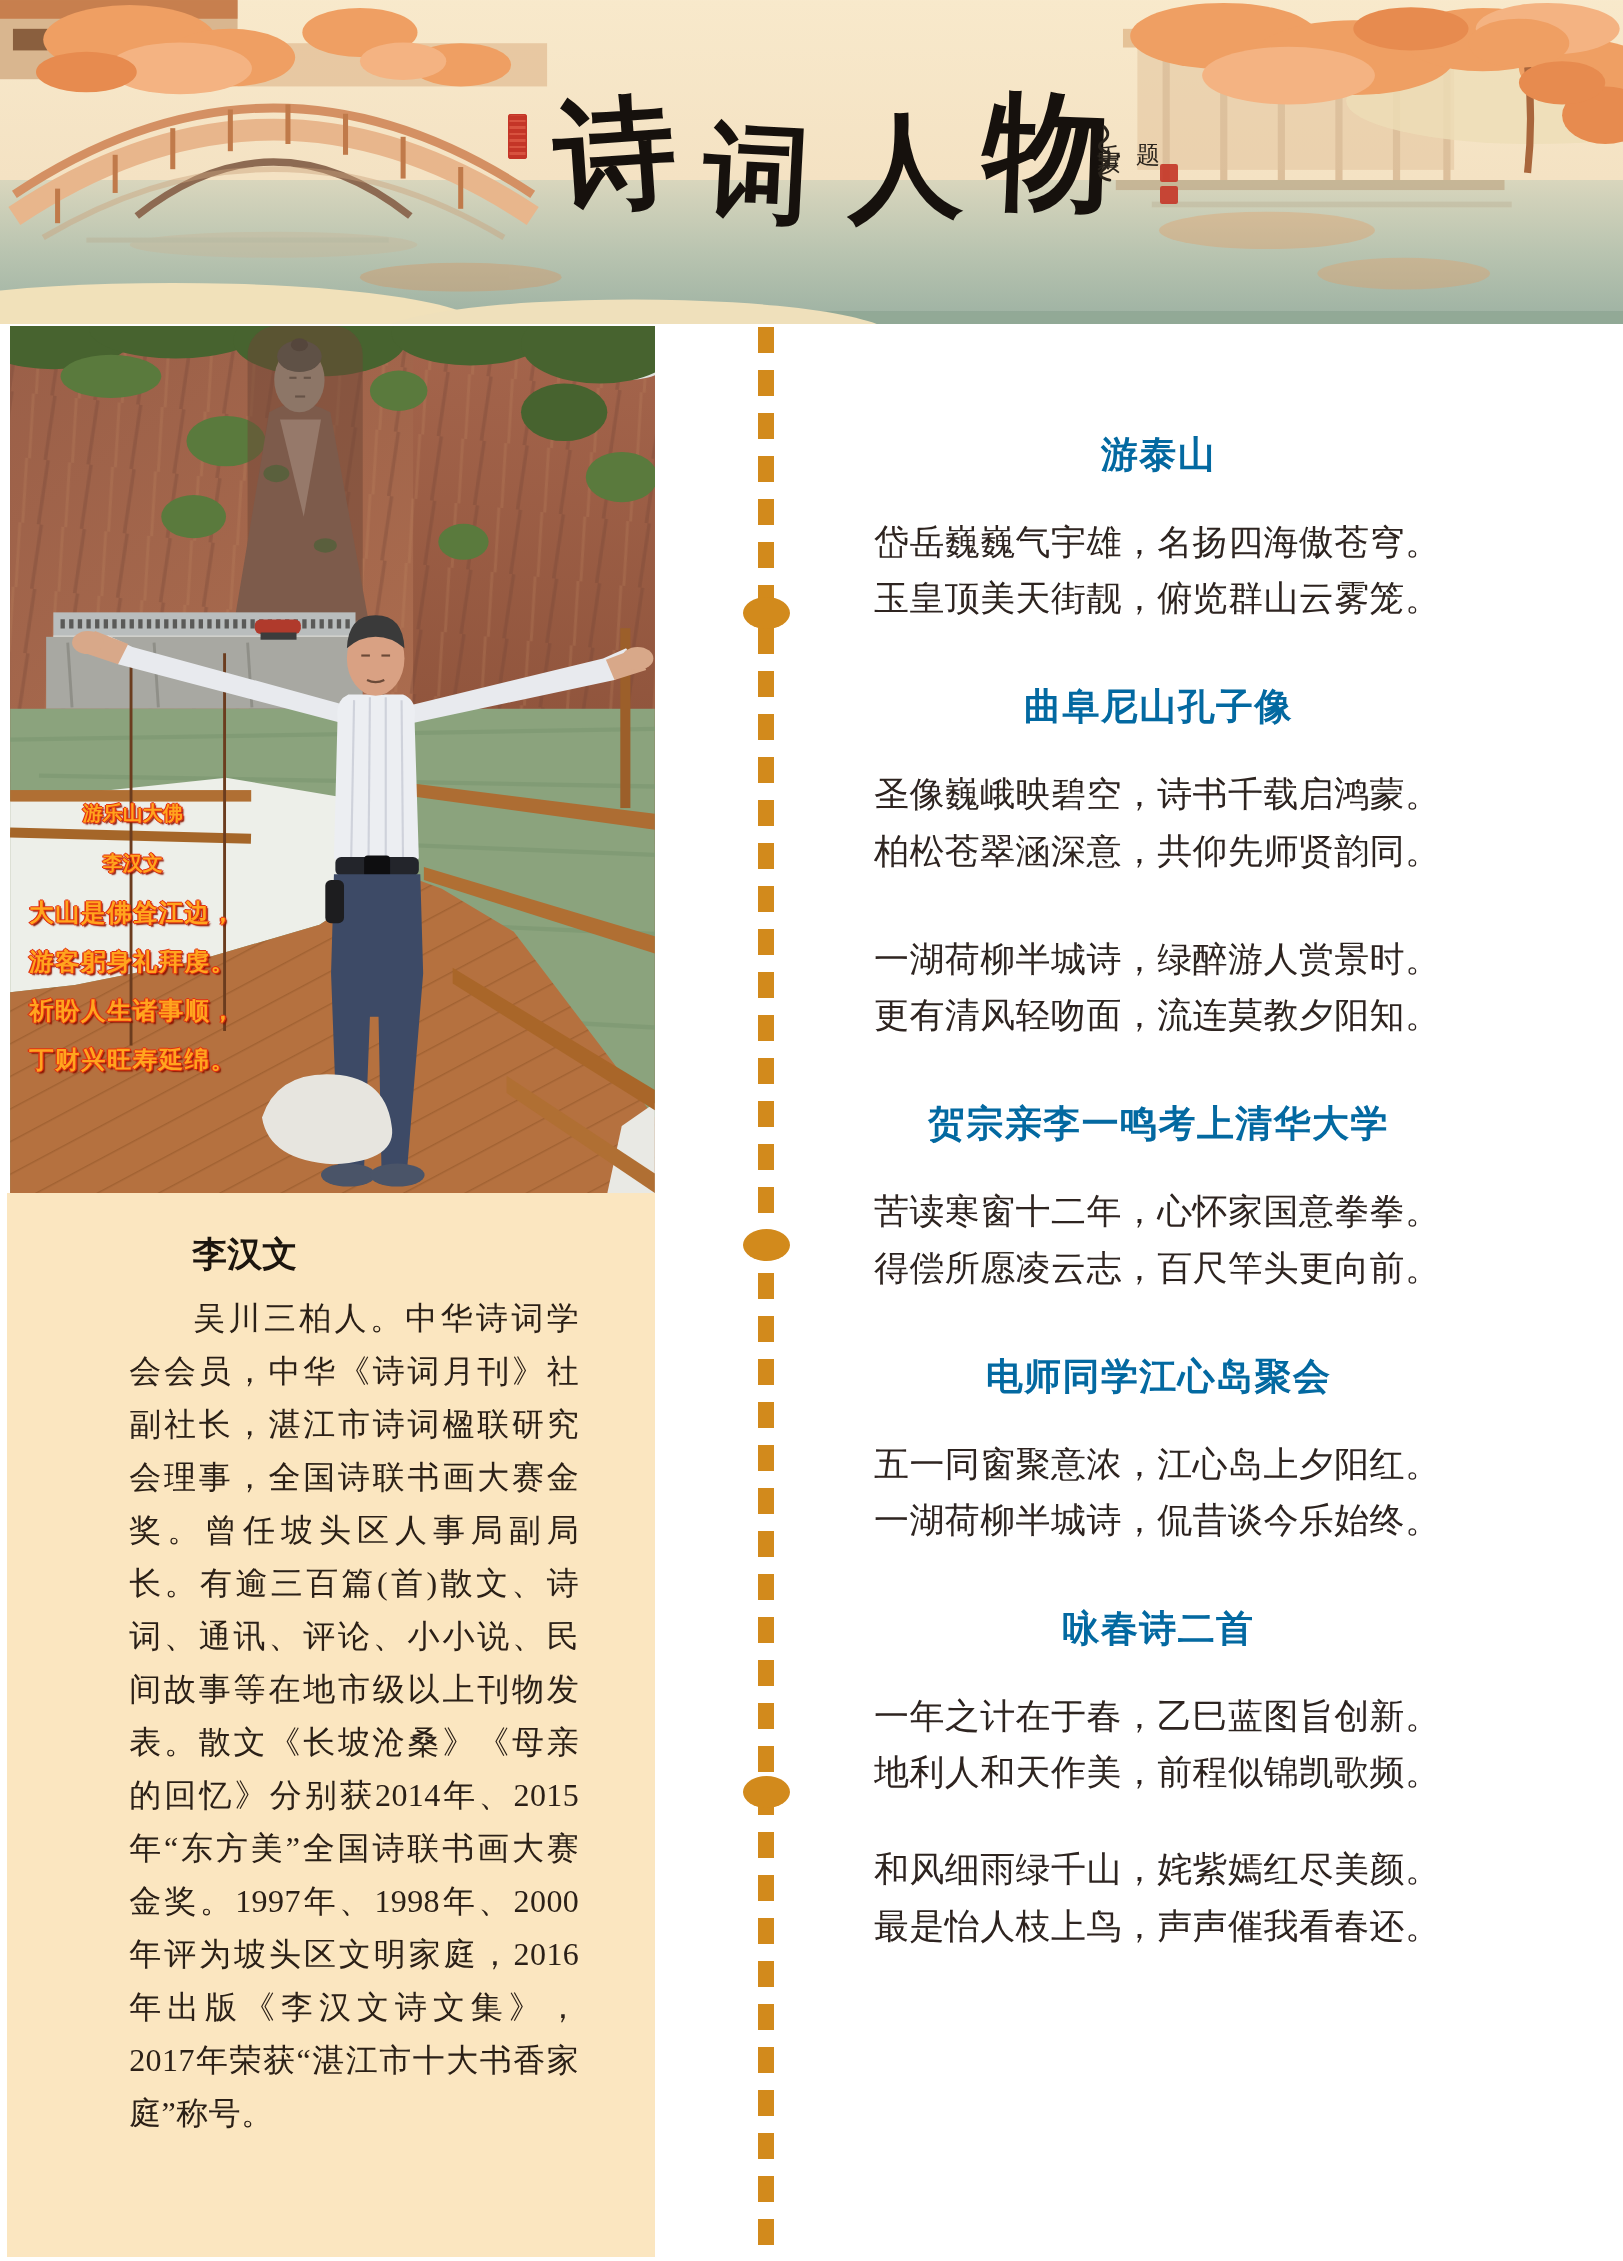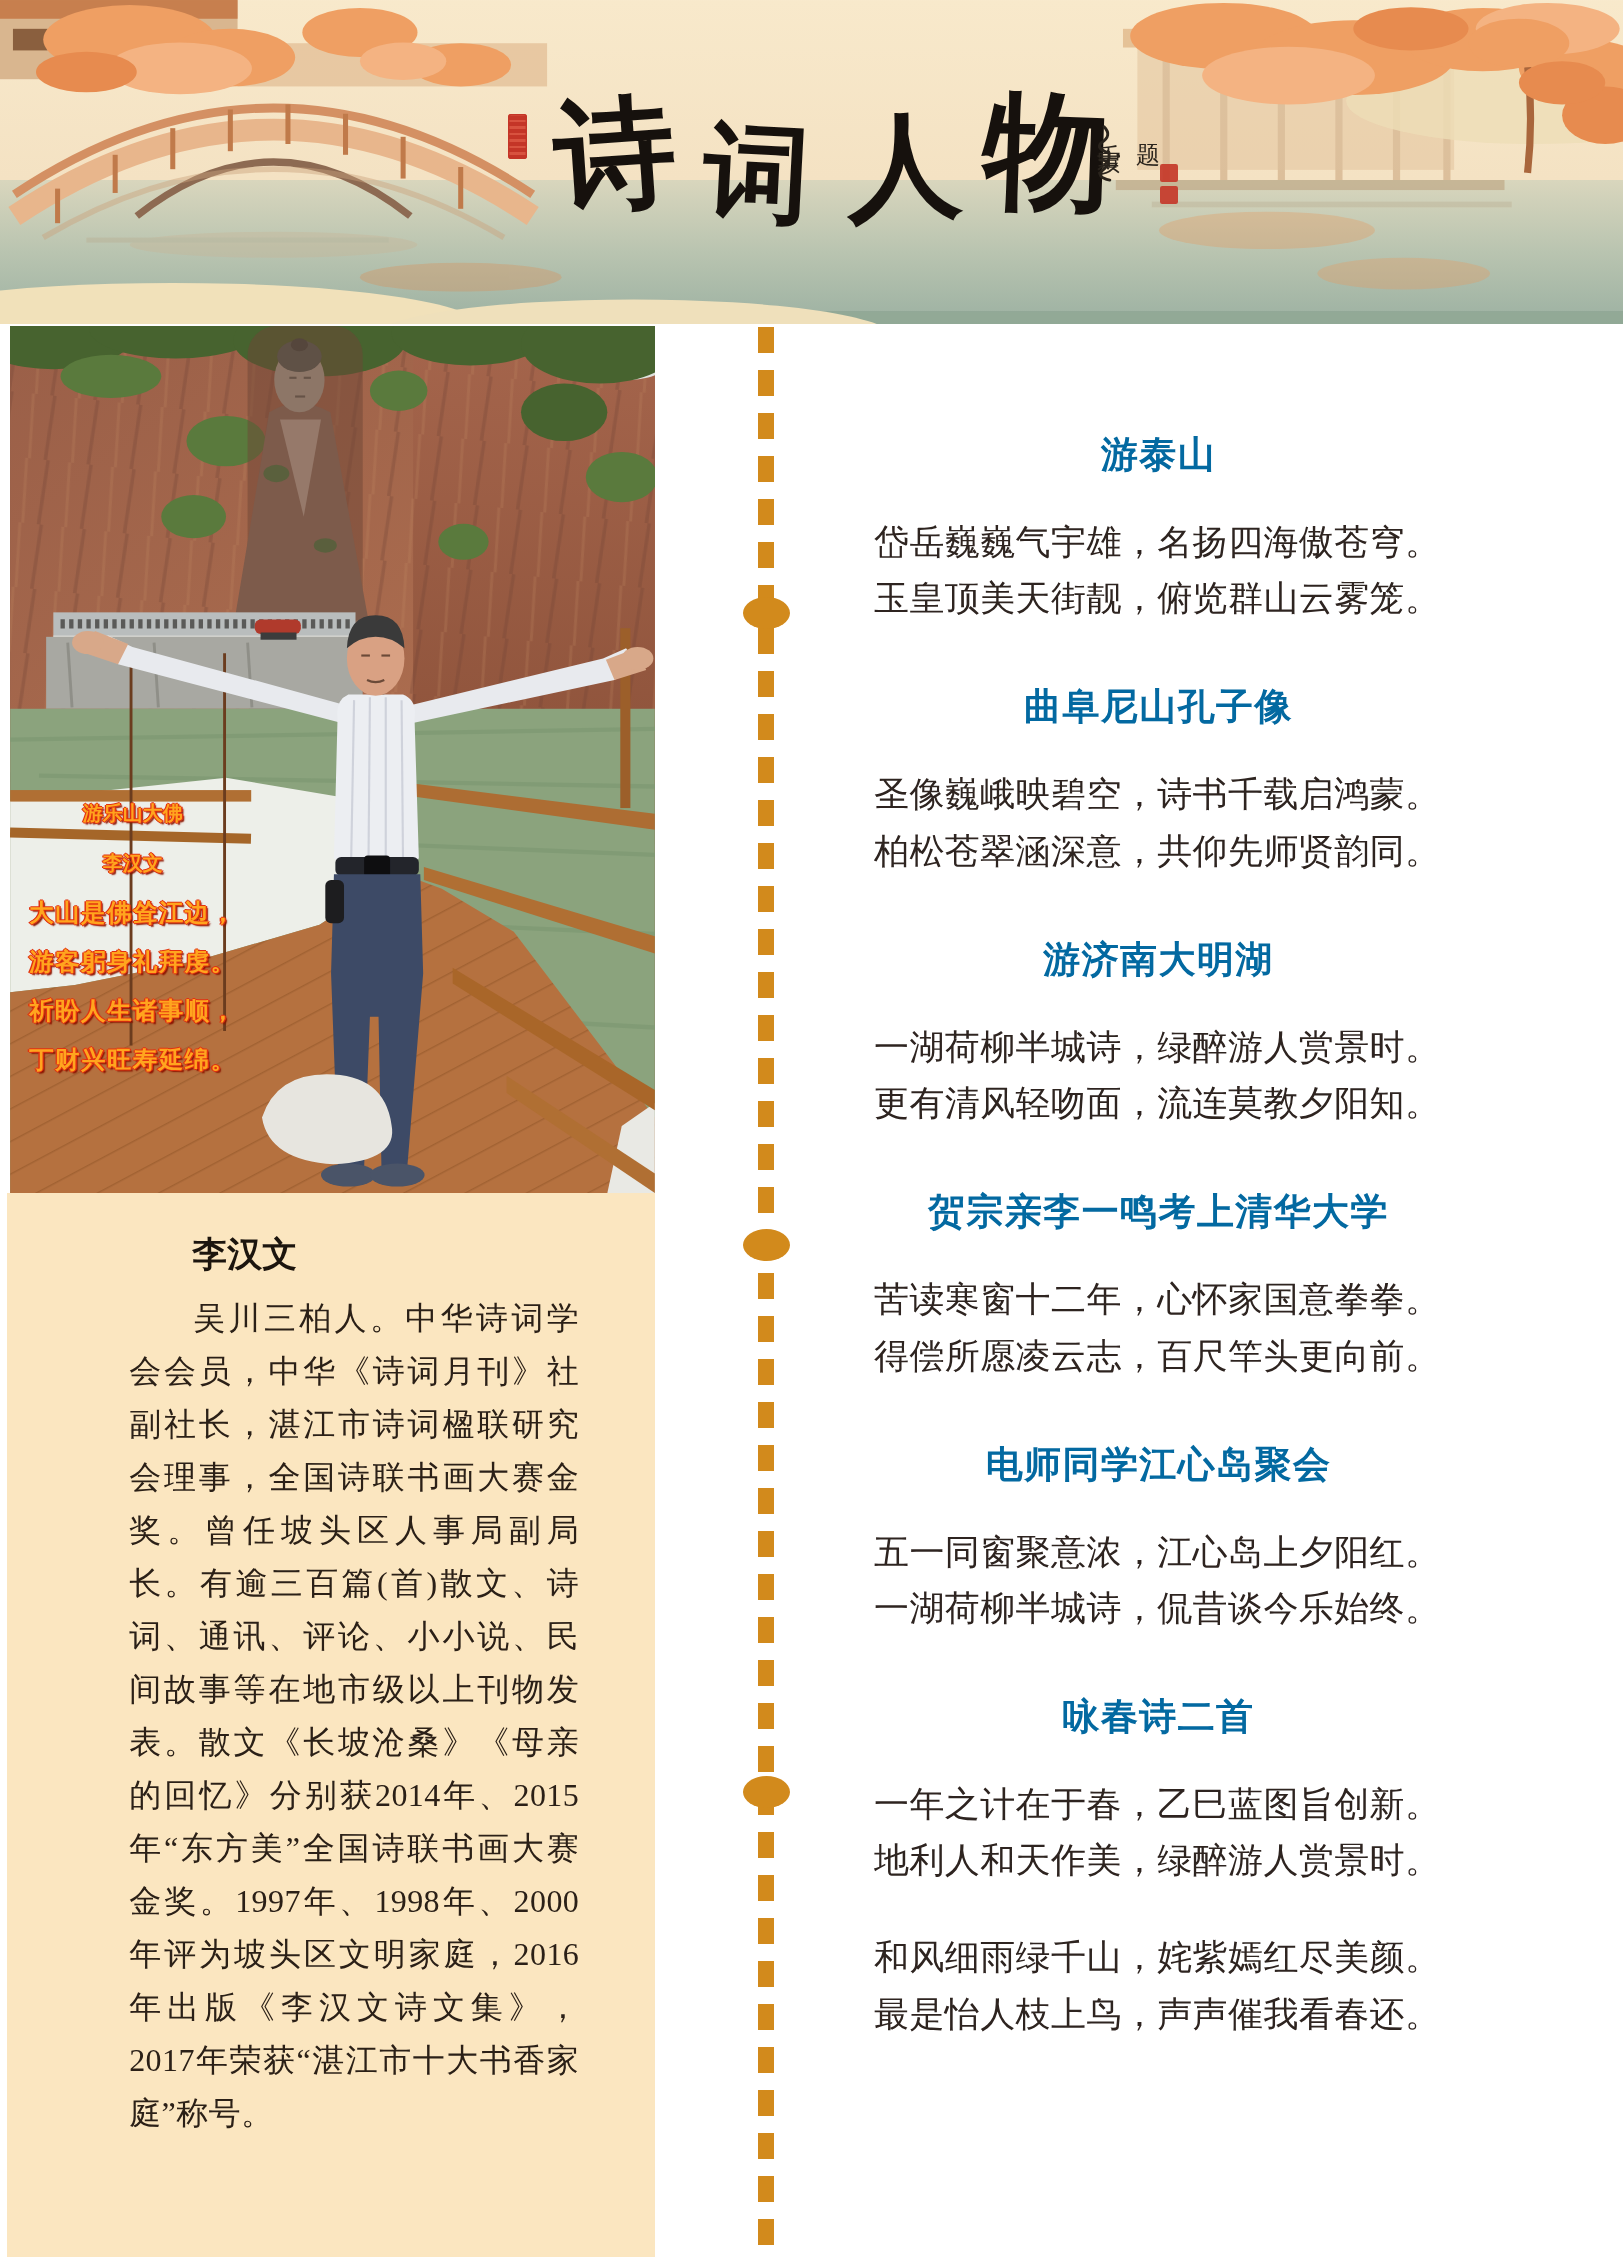--- a/index.html
+++ b/index.html
@@ -359,40 +359,39 @@
       <div class="pline">玉皇顶美天街靓，俯览群山云雾笼。</div>
     </article>
 
     <article class="poem">
       <h3>曲阜尼山孔子像</h3>
       <div class="pline">圣像巍峨映碧空，诗书千载启鸿蒙。</div>
       <div class="pline">柏松苍翠涵深意，共仰先师贤韵同。</div>
     </article>
 
     <article class="poem">
-      <h3>游济南大明湖</h3>
       <div class="pline">一湖荷柳半城诗，绿醉游人赏景时。</div>
       <div class="pline">更有清风轻吻面，流连莫教夕阳知。</div>
     </article>
 
     <article class="poem">
       <h3>贺宗亲李一鸣考上清华大学</h3>
       <div class="pline">苦读寒窗十二年，心怀家国意拳拳。</div>
       <div class="pline">得偿所愿凌云志，百尺竿头更向前。</div>
     </article>
 
     <article class="poem">
       <h3>电师同学江心岛聚会</h3>
       <div class="pline">五一同窗聚意浓，江心岛上夕阳红。</div>
       <div class="pline">一湖荷柳半城诗，侃昔谈今乐始终。</div>
     </article>
 
     <article class="poem">
       <h3>咏春诗二首</h3>
       <div class="pline">一年之计在于春，乙巳蓝图旨创新。</div>
-      <div class="pline">地利人和天作美，绿醉游人赏景时。</div>
+      <div class="pline">地利人和天作美，前程似锦凯歌频。</div>
       <div class="pline stanza-gap">和风细雨绿千山，姹紫嫣红尽美颜。</div>
       <div class="pline">最是怡人枝上鸟，声声催我看春还。</div>
     </article>
 
   </main>
 </div>
 
 
 </body></html>

